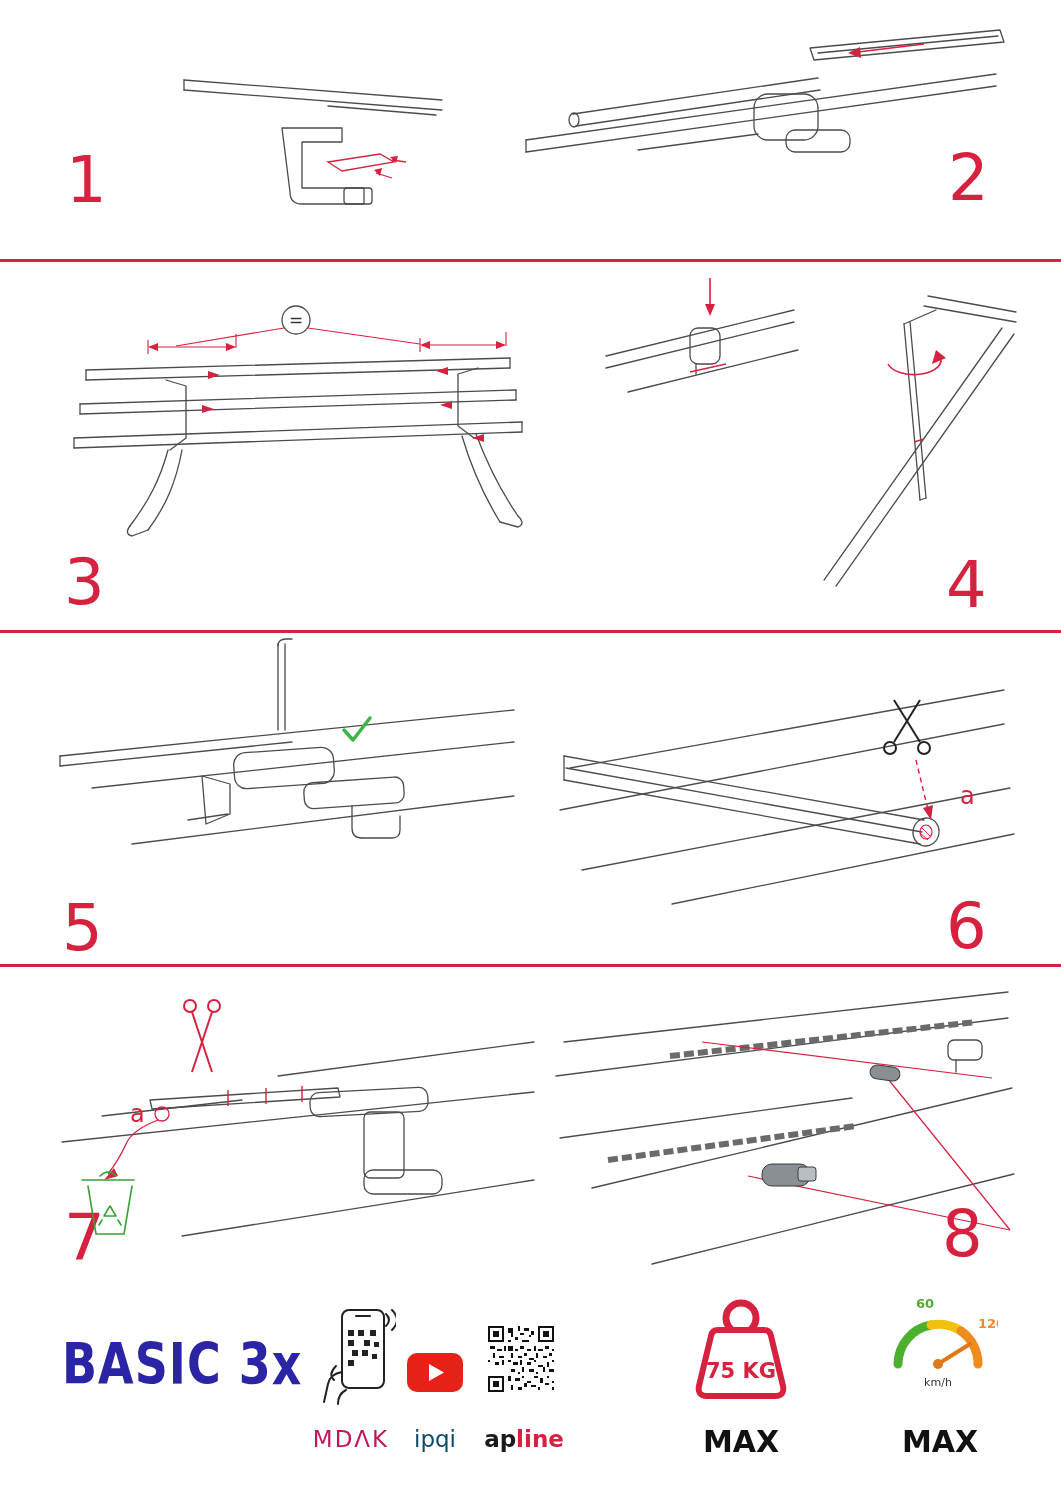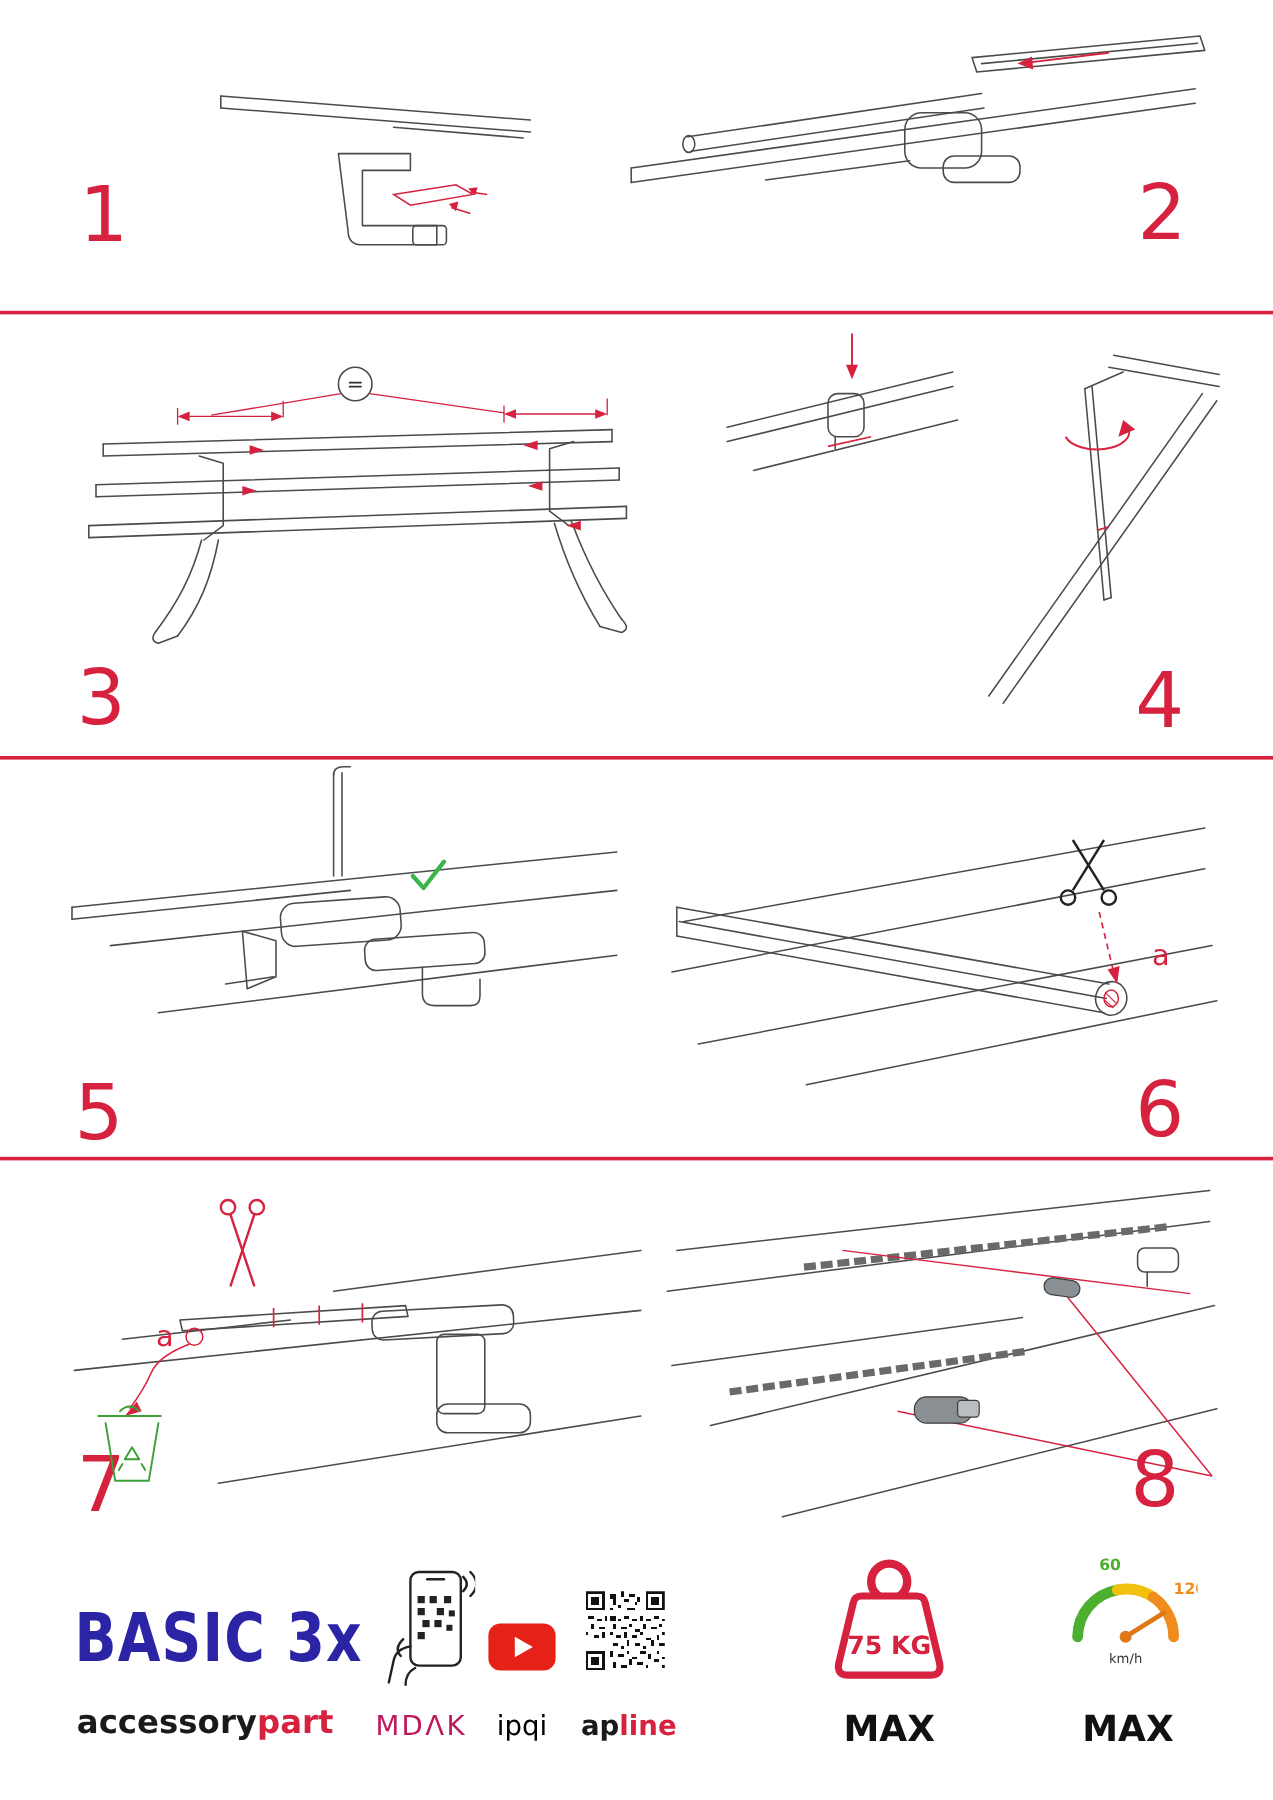--- a/index.html
+++ b/index.html
@@ -19,21 +19,21 @@
   #il7{left:42px;top:984px;} #il8{left:552px;top:978px;}
   .footer-item{position:absolute;}
   #logo{left:62px;top:1332px;font-size:46px;font-weight:800;color:#2b24a5;
         transform:scaleY(1.22);transform-origin:left top;letter-spacing:1px;}
   #brand{left:64px;top:1420px;font-size:27px;font-weight:700;color:#1a1a1a;}
   #brand .red{color:#d6213f;}
   #phone{left:312px;top:1306px;}
   #mdak{left:296px;top:1426px;width:110px;text-align:center;font-size:23px;
         letter-spacing:2px;color:#be185d;font-weight:500;}
   #yt{left:406px;top:1352px;}
-  #ipqi{left:400px;top:1426px;width:70px;text-align:center;font-size:23px;color:#000000;}
+  #ipqi{left:400px;top:1426px;width:70px;text-align:center;font-size:23px;color:#0c4a6e;}
   #qr{left:488px;top:1326px;}
   #apline{left:482px;top:1426px;width:84px;text-align:center;font-size:23px;font-weight:700;color:#1a1a1a;}
   #apline .red{color:#d6213f;}
   #weight{left:676px;top:1294px;}
   #wmax{left:676px;top:1424px;width:130px;text-align:center;font-size:30px;font-weight:700;color:#111;}
   #speed{left:878px;top:1292px;}
   #smax{left:878px;top:1424px;width:124px;text-align:center;font-size:30px;font-weight:700;color:#111;}
 </style>
 </head>
 <body>
@@ -275,23 +275,20 @@
     </g>
     <g>
       <rect x="210" y="186" width="48" height="22" rx="10" fill="#8a8f94" stroke="#3c3c3c"></rect>
       <rect x="246" y="189" width="18" height="14" rx="3" fill="#b9bec2" stroke="#3c3c3c"></rect>
       <rect x="318" y="88" width="30" height="14" rx="7" fill="#8a8f94" stroke="#3c3c3c" transform="rotate(8 333 95)"></rect>
     </g>
   </svg>
 
   <div class="footer-item" id="logo">BASIC 3x</div>
 
-  <div class="footer-item" id="brand">
-    <span>accessory</span><span class="red">part</span>
-  </div>
 
   <svg class="footer-item" id="phone" width="84" height="100" viewBox="0 0 84 100">
     <g stroke="#222" stroke-width="2" fill="none" stroke-linecap="round" stroke-linejoin="round">
       <rect x="30" y="4" width="42" height="78" rx="7"></rect>
       <path d="M44,10 h14"></path>
       <path d="M74,8 q6,6 0,12"></path>
         <path d="M80,4 q10,10 0,20"></path>
       <path d="M30,66 q-12,2 -14,12 l-4,18"></path>
         <path d="M34,84 q-8,4 -8,14"></path>
         <path d="M24,60 q-8,8 -2,14"></path>

